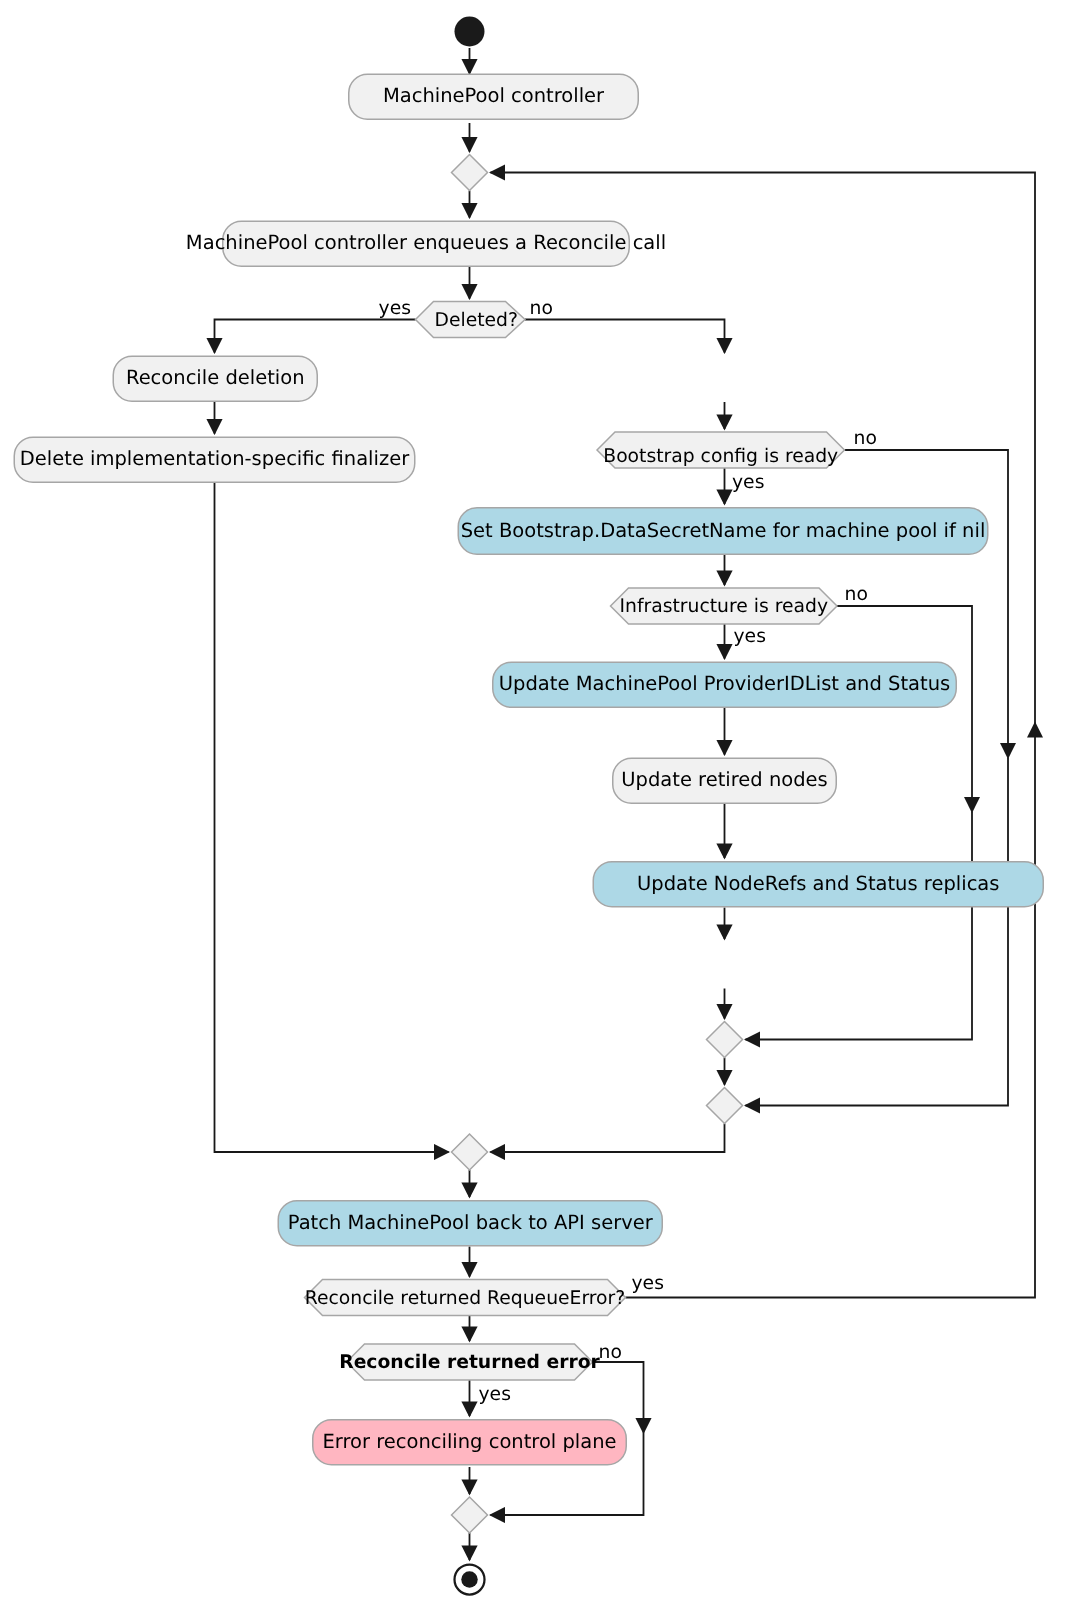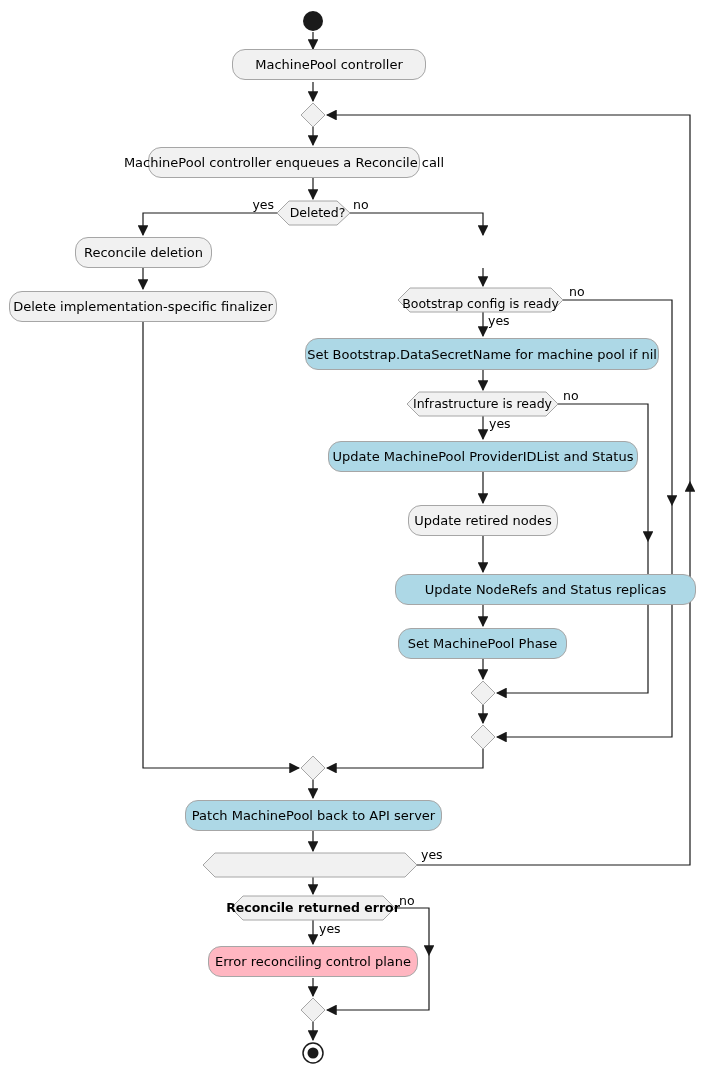--- a/index.html
+++ b/index.html
@@ -143,27 +143,27 @@
   </svg>
 
   <div class="act" style="left:232px;top:49px;width:194px;height:31px;">MachinePool controller</div>
   <div class="act" style="left:148px;top:147px;width:272px;height:31px;">MachinePool controller enqueues a Reconcile call</div>
   <div class="act" style="left:75px;top:237px;width:137px;height:31px;">Reconcile deletion</div>
   <div class="act" style="left:9px;top:291px;width:268px;height:31px;">Delete implementation-specific finalizer</div>
   <div class="act blue" style="left:305px;top:338px;width:354px;height:32px;">Set Bootstrap.DataSecretName for machine pool if nil</div>
   <div class="act blue" style="left:328px;top:441px;width:310px;height:31px;">Update MachinePool ProviderIDList and Status</div>
   <div class="act" style="left:408px;top:505px;width:150px;height:31px;">Update retired nodes</div>
   <div class="act blue" style="left:357px;top:574px;width:301px;height:31px;margin-left:38px;">Update NodeRefs and Status replicas</div>
-  <div class="act blue" style="left:398px;top:628px;width:169px;height:31px;">Set MachinePool Phase</div>
   <div class="act blue" style="left:185px;top:800px;width:257px;height:31px;">Patch MachinePool back to API server</div>
   <div class="act pink" style="left:208px;top:946px;width:210px;height:31px;">Error reconciling control plane</div>
 
   <div class="hexlabel" style="left:281px;top:201px;width:73px;height:24px;">Deleted?</div>
   <div class="hexlabel" style="left:398px;top:288px;width:165px;height:32px;">Bootstrap config is ready</div>
   <div class="hexlabel" style="left:407px;top:392px;width:151px;height:24px;">Infrastructure is ready</div>
+  <div class="hexlabel" style="left:203px;top:853px;width:214px;height:24px;">Reconcile returned RequeueError?</div>
   <div class="hexlabel" style="left:231px;top:896px;width:164px;height:24px;font-weight:bold;">Reconcile returned error</div>
 
   <div class="guard right" style="left:240px;top:199px;width:34px;">yes</div>
   <div class="guard" style="left:353px;top:199px;">no</div>
   <div class="guard" style="left:569px;top:286px;">no</div>
   <div class="guard" style="left:488px;top:315px;">yes</div>
   <div class="guard" style="left:563px;top:390px;">no</div>
   <div class="guard" style="left:489px;top:418px;">yes</div>
   <div class="guard" style="left:421px;top:849px;">yes</div>
   <div class="guard" style="left:399px;top:895px;">no</div>

